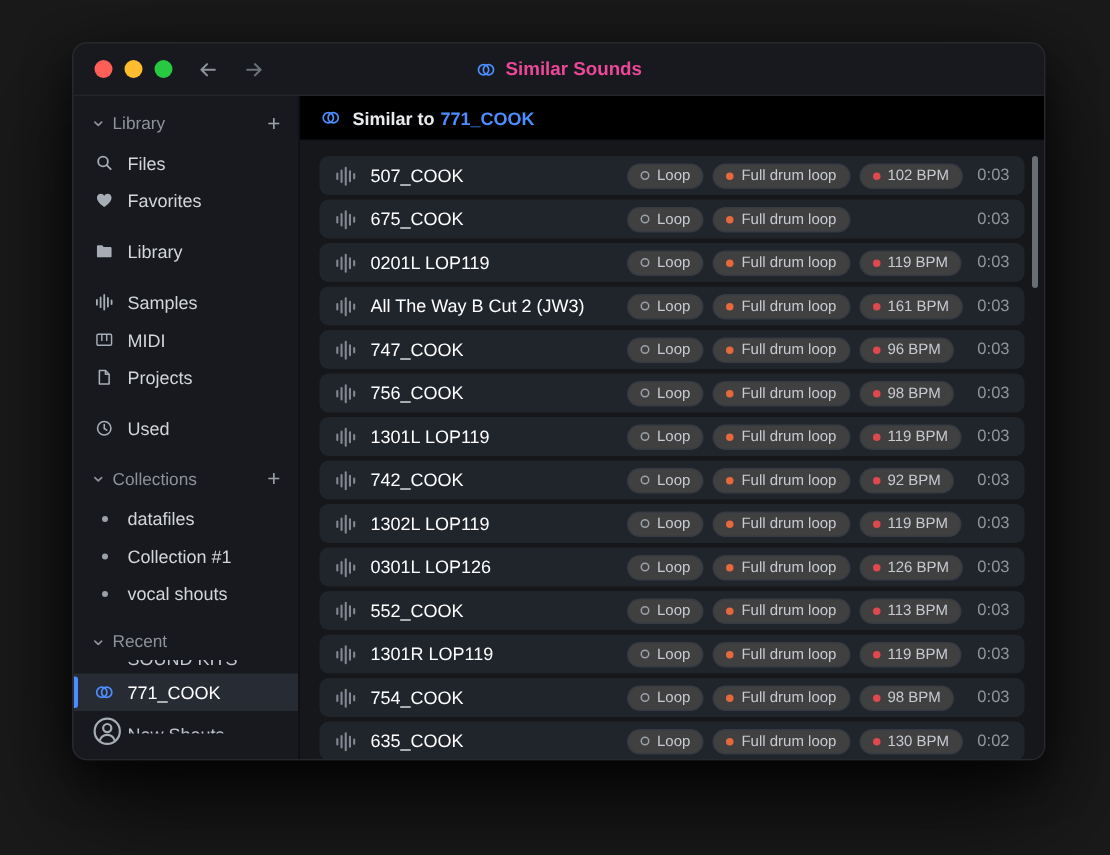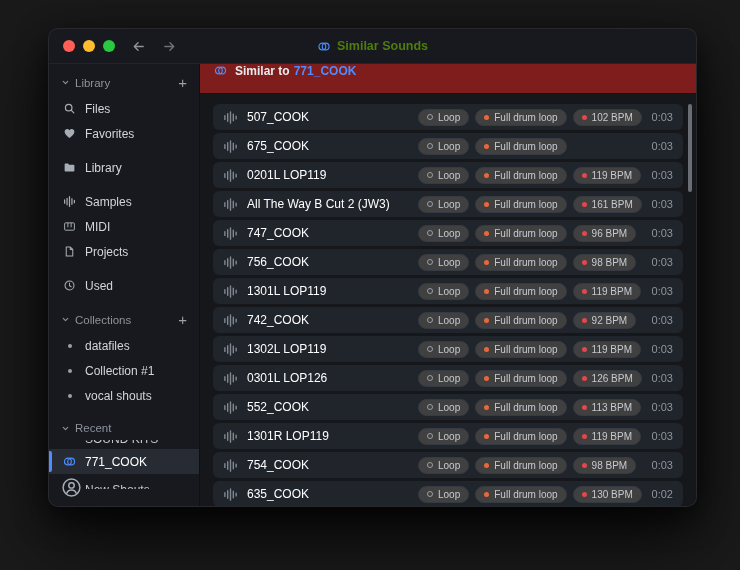--- a/index.html
+++ b/index.html
@@ -21,21 +21,21 @@
   .traffic{display:flex;gap:8px;}
   .light{width:12px;height:12px;border-radius:50%;}
   .light.red{background:var(--traffic-red,#ff5f57);}
   .light.yellow{background:var(--traffic-yellow,#febc2e);}
   .light.green{background:var(--traffic-green,#28c840);}
   .nav-arrows{display:flex;gap:16px;margin-left:16px;align-items:center;}
   .nav-btn{color:#8e939b;display:inline-flex;}
   .nav-btn.fwd{color:#6d727a;}
   .nav-btn svg{width:15px;height:15px;}
   .win-title{position:absolute;left:50%;transform:translateX(-50%);
-    display:flex;align-items:center;gap:7px;color:#4d7c0f;font-size:12.5px;font-weight:700;}
+    display:flex;align-items:center;gap:7px;color:#ec4899;font-size:12.5px;font-weight:700;}
   .win-title .icon{width:13px;height:13px;color:var(--accent,#4d8dff);display:inline-flex;}
   .icon svg{width:100%;height:100%;display:block;}
   
   .appbody{flex:1;display:flex;min-height:0;}
   .sidebar{width:150px;flex:0 0 150px;display:flex;flex-direction:column;
     padding-top:6px;position:relative;overflow:hidden;}
   .sections{flex:1;overflow:hidden;}
   .section{margin-bottom:9px;}
   .section-head{display:flex;align-items:center;gap:5px;padding:5px 12px 6px 12px;
     color:#8d929b;font-size:11.5px;}
@@ -52,22 +52,22 @@
   .dot-bullet{width:4px;height:4px;border-radius:50%;background:#9aa0a8;margin:0 4.5px;flex:0 0 4px;}
   .side-item.clip-top{display:block;height:9px;overflow:hidden;padding:0 12px 0 36px;}
   .side-item.clip-top .lbl{position:relative;top:-8px;display:inline-block;color:#c2c6cd;}
   .side-item.clip-bottom{display:block;height:8px;overflow:hidden;padding:0 12px 0 36px;margin-top:7px;}
   .side-item.clip-bottom .lbl{position:relative;top:2px;display:inline-block;color:#c2c6cd;}
   .account{position:absolute;bottom:8px;left:12px;width:21px;height:21px;color:#a7adb5;}
   .account svg{width:100%;height:100%;}
   
   .main{flex:1;display:flex;flex-direction:column;background:#15171b;
     border-left:1px solid #0e0f12;position:relative;min-width:0;}
-  .result-header{height:29px;flex:0 0 29px;display:flex;gap:8px;
-    padding:0 14px;background:#7f1d1d;border-bottom:1px solid #10131a;
+  .result-header{height:29px;flex:0 0 29px;display:flex;align-items:center;gap:8px;
+    padding:0 14px;background:#000000;border-bottom:1px solid #10131a;
     font-size:12px;font-weight:700;color:#e9ebee;}
   .result-header .icon{width:13px;height:13px;color:var(--accent,#4d8dff);display:inline-flex;}
   .header-text{display:flex;gap:4px;align-items:baseline;}
   .target-link{color:var(--accent,#4d8dff);text-decoration:none;cursor:pointer;}
   .list{flex:1;padding:10px 13px 4px 13px;overflow:hidden;}
   .row{height:26px;margin-bottom:3px;background:#20242b;border-radius:6px;
     display:flex;align-items:center;gap:9px;padding:0 10px;}
   .row .icon.row-wave{width:15px;height:15px;color:#828893;flex:0 0 15px;display:inline-flex;}
   .row-name{font-size:12px;color:#ffffff;width:162px;flex:0 0 162px;
     white-space:nowrap;overflow:hidden;}

